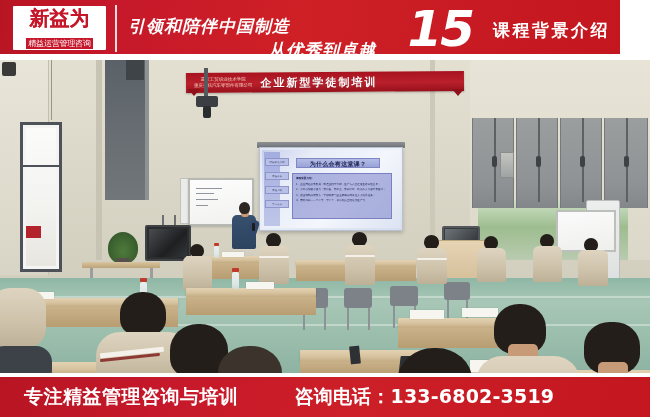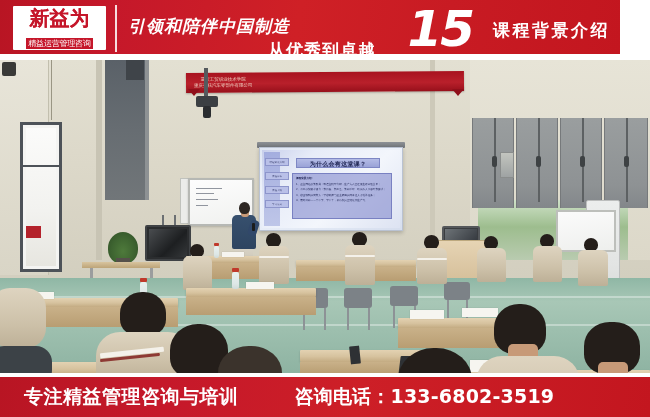--- a/index.html
+++ b/index.html
@@ -86,20 +86,21 @@
     font-style: italic;
     letter-spacing: 1px;
     font-family: "DejaVu Sans", sans-serif;
     text-align: left;
     padding-left: 2px;
   }
   .hdr-slogan-l2 {
     font-size: 17px;
     line-height: 24px;
     font-weight: bold;
+    font-style: italic;
     letter-spacing: 1px;
     font-family: "DejaVu Sans", sans-serif;
     text-align: right;
     padding-right: 10px;
   }
   .hdr-years {
     position: absolute;
     right: 10px; top: 2px;
     height: 53px;
     display: flex;
@@ -653,20 +654,21 @@
     <div class="ph-layer wall-box"></div>
     <div class="ph-layer ac-unit"></div>
     <div class="ph-layer ac-vent" style="top:150px"></div>
     <div class="ph-layer ac-panel"></div>
 
     <div class="ph-layer banner">
       <div>
         <div class="banner-small">重庆工贸职业技术学院</div>
         <div class="banner-small">重庆美联汽车零部件有限公司</div>
       </div>
+      <div class="banner-main">企业新型学徒制培训</div>
     </div>
     <div class="banner-tip-l"></div>
     <div class="banner-tip-r"></div>
 
     <div class="ph-layer proj-mount"></div>
     <div class="ph-layer proj-body"></div>
     <div class="ph-layer proj-lens"></div>
 
     <div class="ph-layer screen-case"></div>
     <div class="ph-layer screen"></div>

